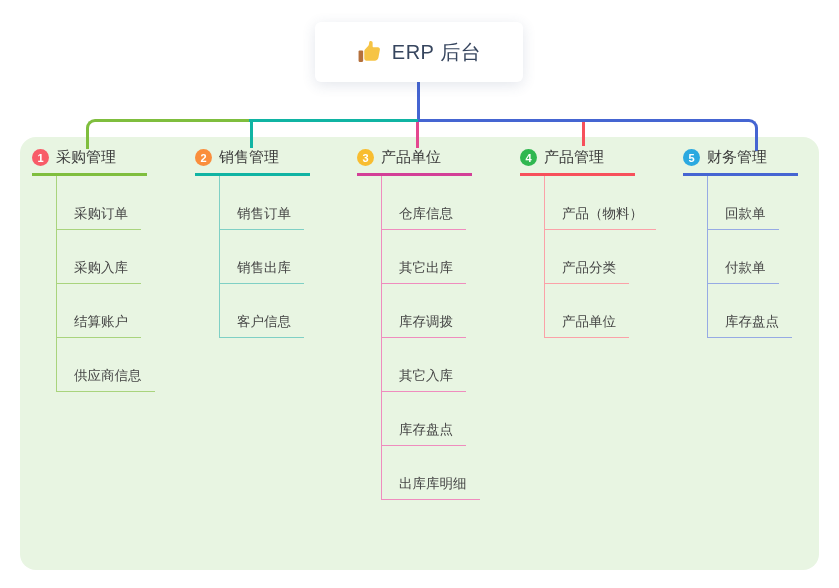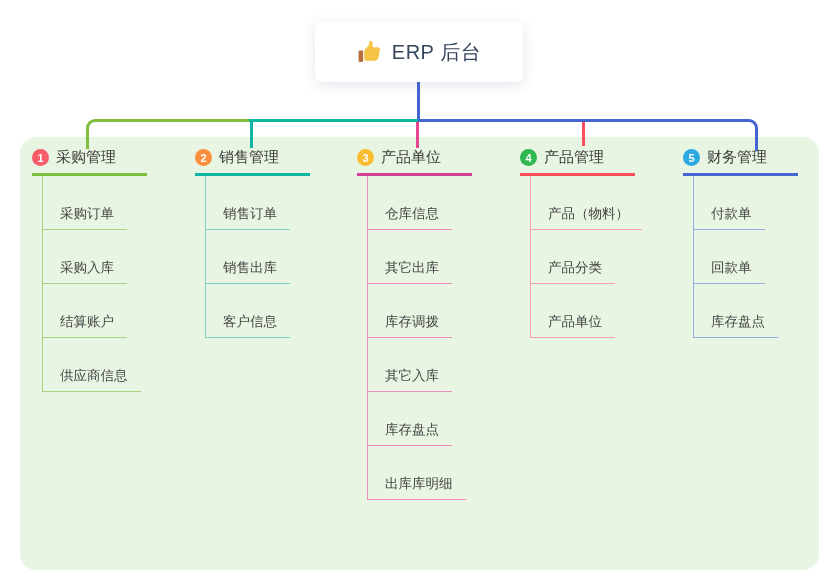--- a/index.html
+++ b/index.html
@@ -20,21 +20,21 @@
   .corner-left{position:absolute;border-top:3px solid;border-left:3px solid;border-top-left-radius:9px;z-index:1;background:transparent;}
   .corner-right{position:absolute;border-top:3px solid;border-right:3px solid;border-top-right-radius:9px;z-index:1;background:transparent;}
 
   
   .branch{position:absolute;top:148px;z-index:2;}
   .branch-header{width:115px;display:flex;align-items:center;gap:7px;padding-bottom:6px;
     border-bottom:3px solid var(--line);}
   .badge{width:17px;height:17px;border-radius:50%;background:var(--badge);color:#ffffff;
     font-size:11px;font-weight:bold;display:flex;align-items:center;justify-content:center;flex:0 0 17px;}
   .branch-label{font-size:15px;color:#3b3b3b;font-weight:500;white-space:nowrap;font-family:Liberation Mono, monospace;}
-  .children{margin-left:10px;border-left:1.5px solid var(--lite);display:flex;flex-direction:column;align-items:flex-start;}
+  .children{margin-left:24px;border-left:1.5px solid var(--lite);display:flex;flex-direction:column;align-items:flex-start;}
   .child{height:54px;box-sizing:border-box;display:flex;align-items:flex-end;
     padding:0 13px 6px 17px;border-bottom:1.5px solid var(--lite);}
   .child-label{font-size:13.5px;color:#454545;white-space:nowrap;}
 </style>
 </head>
 <body>
 
 <div class="stage">
 
   <div class="panel" style="background: rgb(232, 245, 226);"></div>
@@ -143,24 +143,24 @@
     </div>
   </div>
 
   <div class="branch" style="left: 683px; --line: #4565d2; --lite: #96aae4; --badge: #2ba9e0;">
     <div class="branch-header">
       <span class="badge">5</span>
       <span class="branch-label">财务管理</span>
     </div>
     <div class="children">
       <div class="child">
-          <span class="child-label">付款单</span>
+          <span class="child-label">回款单</span>
         </div>
       <div class="child">
-          <span class="child-label">回款单</span>
+          <span class="child-label">付款单</span>
         </div>
       <div class="child">
           <span class="child-label">库存盘点</span>
         </div>
     </div>
   </div>
 
 </div>
 
 </body></html>

